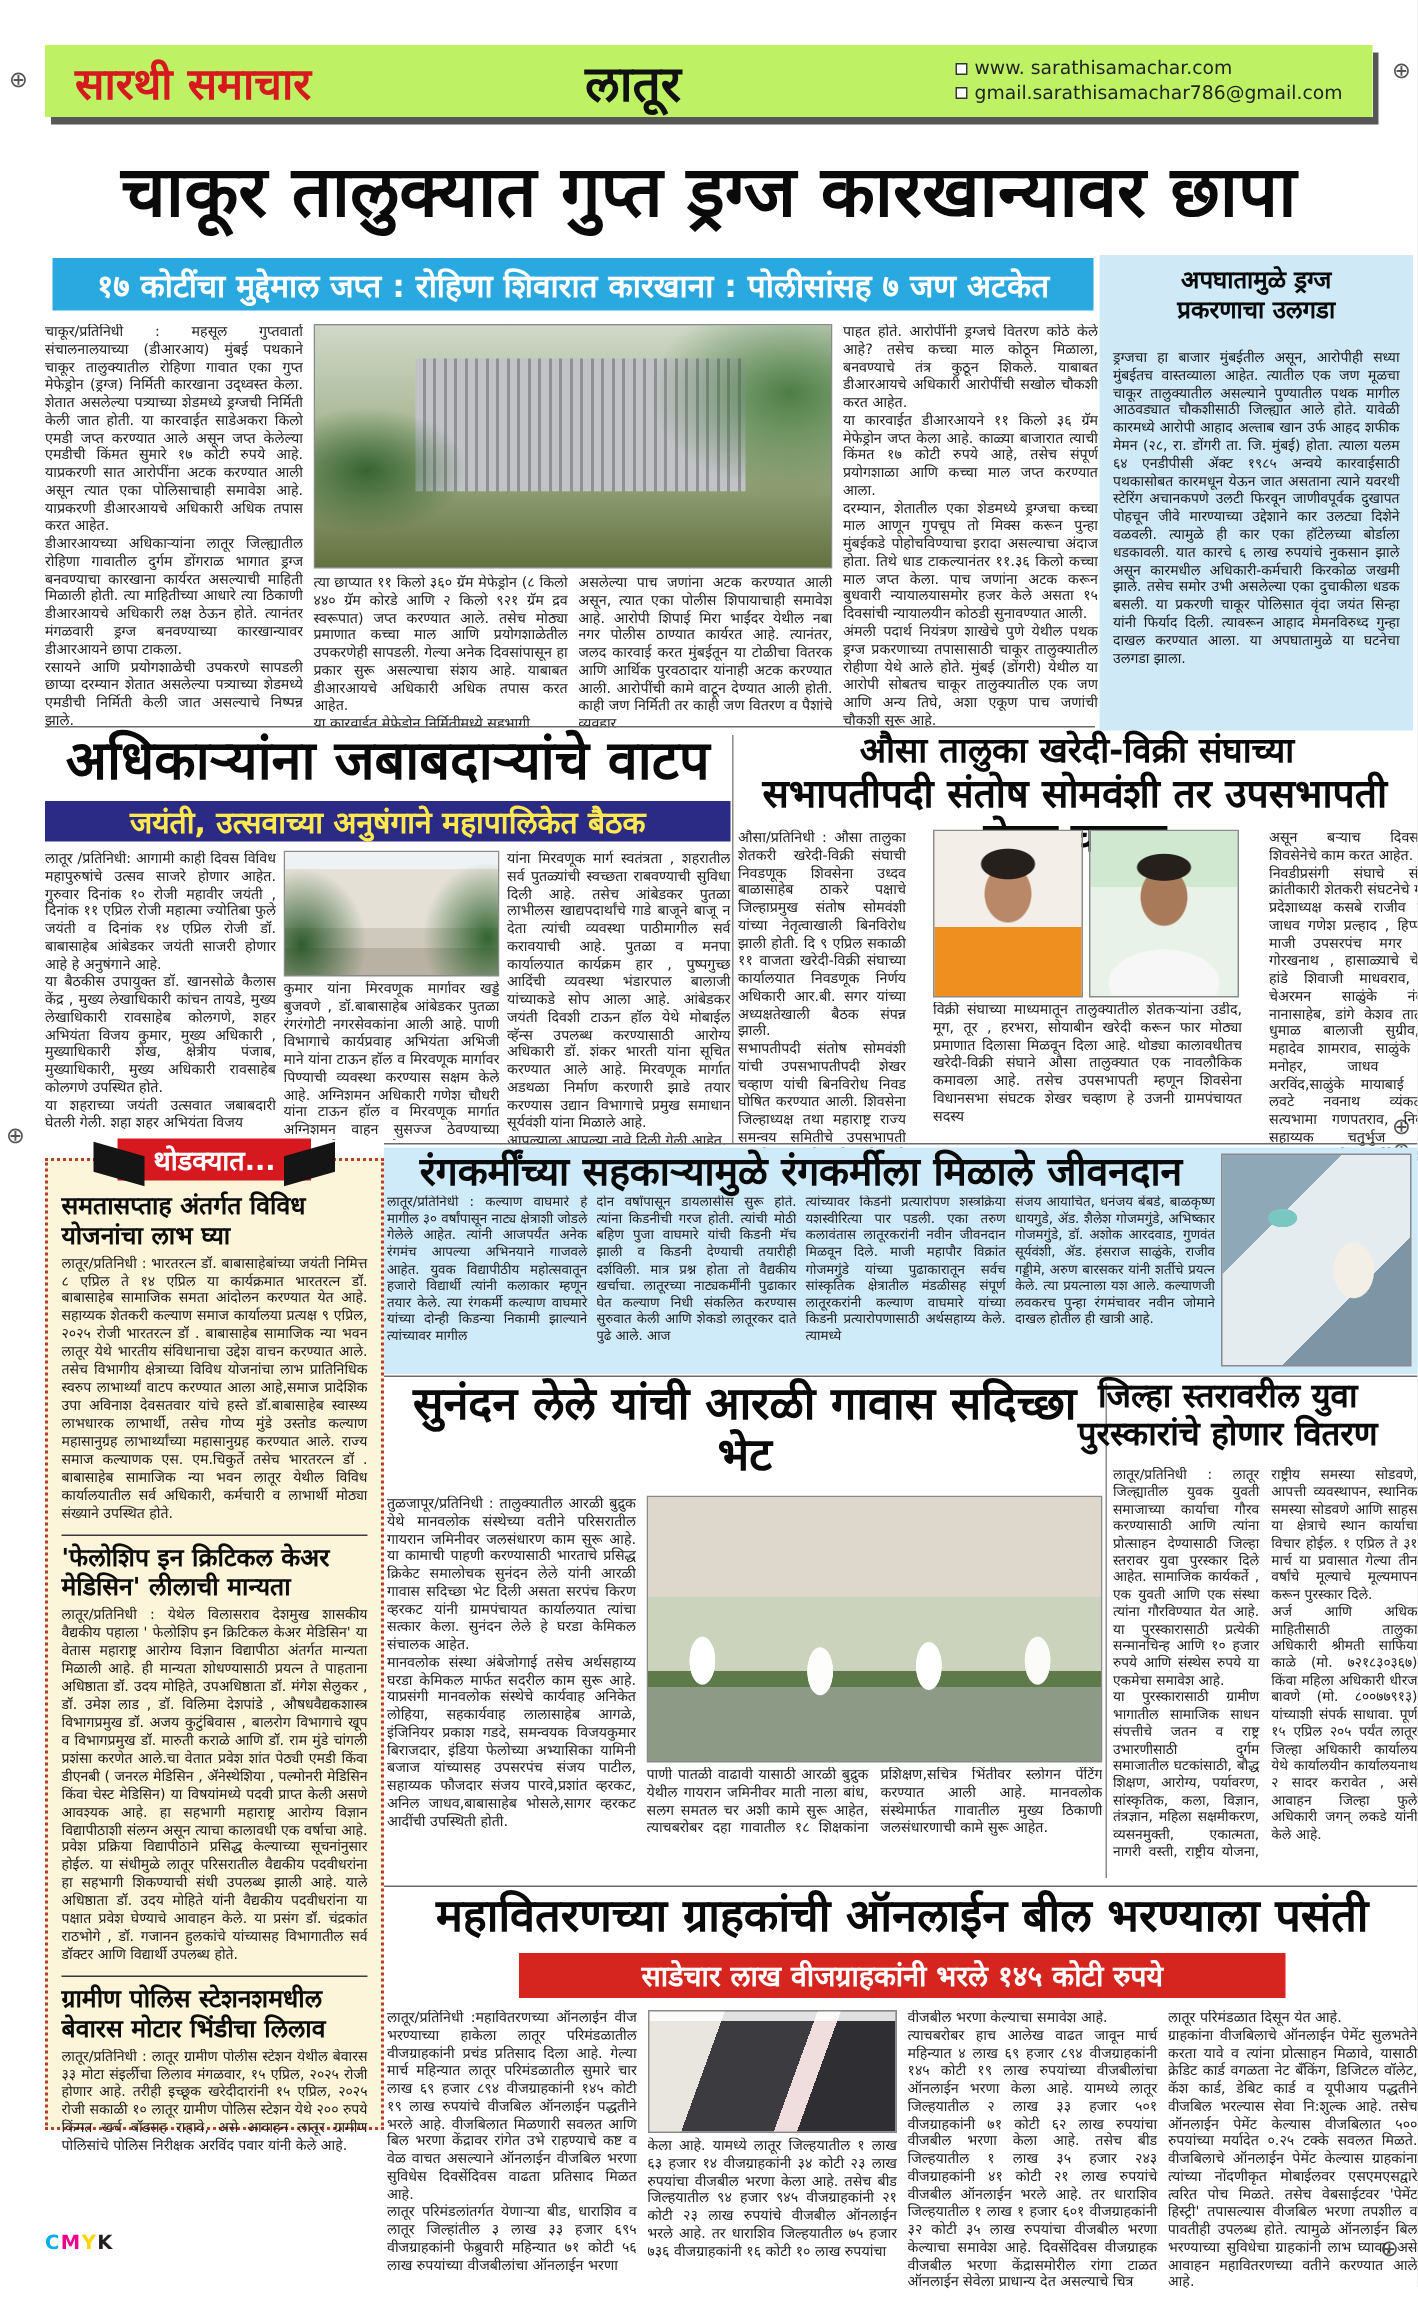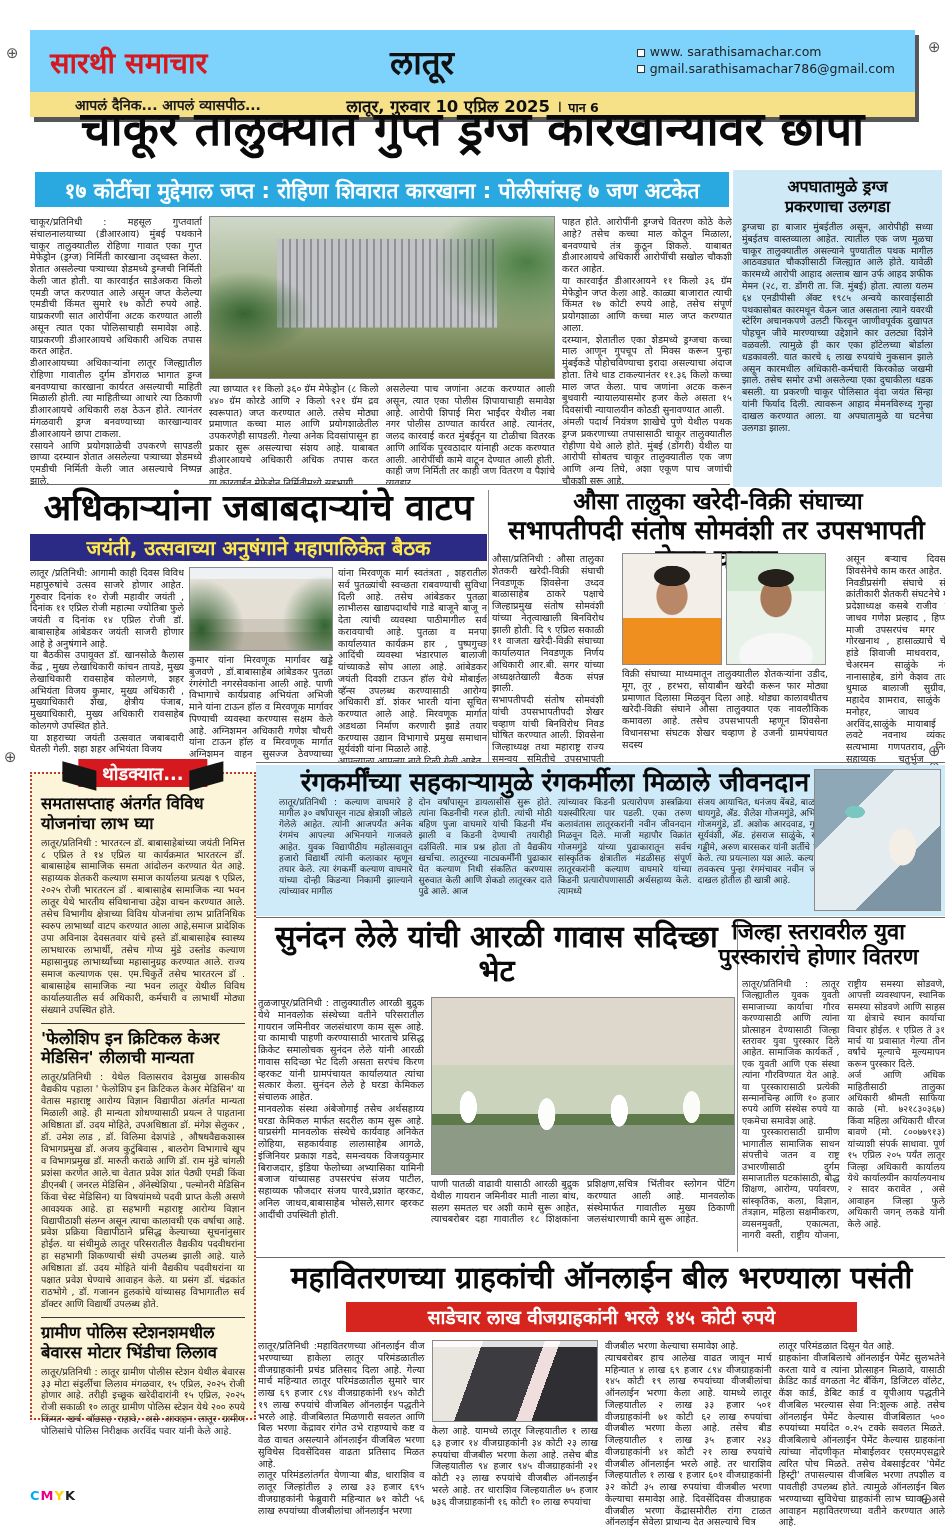--- a/index.html
+++ b/index.html
@@ -7,21 +7,21 @@
          font-family:"DejaVu Sans","Liberation Sans",sans-serif;color:#1a1a1a;}
   .abs{position:absolute;}
   .flow{white-space:pre-line;text-align:justify;}
   .colbox{overflow:hidden;}
   
   .regmark{font-size:15px;color:#555;line-height:1;}
   .cmyk{font-size:13px;font-weight:bold;letter-spacing:1px;}
   .cmyk .c{color:#00aeef}.cmyk .m{color:#ec008c}.cmyk .y{color:#ffd400}.cmyk .k{color:#231f20}
   
   .mast{left:30px;top:30px;width:885px;box-shadow:4px 5px 0 rgba(45,45,45,.8);}
-  .mast-top{height:62px;background:#7dd3fc;display:flex;align-items:center;justify-content:space-between;padding:0 20px;box-sizing:border-box;}
+  .mast-top{height:48px;background:#bef264;display:flex;align-items:center;justify-content:space-between;padding:0 20px;box-sizing:border-box;}
   .brand{font-size:29px;font-weight:800;color:#d6181f;white-space:nowrap;}
   .edition{font-size:33px;font-weight:800;color:#111;}
   .contact{font-size:12.5px;color:#222;line-height:1.35;}
   .c-line{display:flex;align-items:center;gap:5px;}
   .sq{display:inline-block;width:6px;height:6px;border:1.3px solid #333;background:#fff;}
   .mast-strip{position:relative;height:25px;background:#f6e189;}
   .tagline{position:absolute;left:45px;top:3px;font-size:14px;font-weight:800;color:#1b1b1b;}
   .dateline{position:absolute;left:0;right:0;top:2px;text-align:center;font-size:16.5px;font-weight:800;color:#101010;}
   .dateline .pg{font-size:12.5px;font-weight:800;}
   .dateline .sep{margin:0 6px;font-weight:400;}
@@ -41,21 +41,21 @@
        radial-gradient(95px 60px at 10% 60%, rgba(38,90,36,.85), transparent 70%),
        radial-gradient(130px 90px at 92% 28%, rgba(50,110,44,.8), transparent 72%),
        repeating-linear-gradient(90deg,#c2c3c6 0 5px,#8f9194 5px 7px),
        linear-gradient(180deg,#cfd8c8 0%,#a9b895 42%,#8a9a6e 70%,#647240 100%);
      background-size:100% 100%,100% 100%,64% 55%,100% 100%;
      background-position:0 0,0 0,54% 30%,0 0;}
   .lead-sub{display:flex;gap:7px;margin-top:4px;}
   .lead-sub>div{flex:1;}
   
   .acc-box{left:733px;top:170px;width:209px;height:317px;background:#cfe9f7;padding:7px 9px;box-sizing:border-box;overflow:hidden;}
-  .acc-title{font-size:16px;font-weight:900;text-align:center;line-height:1.25;white-space:pre-line;color:#0a0a0a;margin-bottom:4px;}
+  .acc-title{font-size:16px;font-weight:900;text-align:center;line-height:1.25;white-space:pre-line;color:#0a0a0a;margin-bottom:16px;}
   .acc-body{font-size:9.3px;line-height:1.27;}
   
   .mun-hl{left:30px;top:488px;width:457px;font-size:36px;}
   .mun-bar{left:30px;top:534px;width:457px;height:27px;background:#2b2b85;color:#ffe94f;font-size:20px;}
   .mun-body{left:30px;top:567px;width:457px;height:196px;display:grid;grid-template-columns:154px 144px 149px;gap:5px;}
   .mun-photo{width:100%;height:84px;margin-bottom:3px;
      background-image:
        radial-gradient(60px 70px at 8% 75%, rgba(30,80,30,.9), transparent 72%),
        radial-gradient(60px 70px at 95% 70%, rgba(34,90,34,.9), transparent 72%),
        linear-gradient(180deg,#eef2f5 0 14%,#e4e0d6 14% 62%,#cfc9bd 62% 78%,#b9b2a4 78% 100%);}
@@ -77,21 +77,21 @@
   
   .briefs{left:30px;top:772px;width:226px;height:648px;background:#fdf5da;border:2px dotted #b3402e;box-sizing:border-box;padding:16px 9px 8px 9px;}
   .ribbon{position:absolute;top:-15px;left:50%;transform:translateX(-50%);background:#d6181f;color:#fff;
           font-size:18px;font-weight:800;padding:2px 24px;white-space:nowrap;z-index:2;}
   .ribbon::before{content:"";position:absolute;left:-16px;top:7px;width:34px;height:20px;background:#151515;transform:skewY(16deg);z-index:-1;}
   .ribbon::after{content:"";position:absolute;right:-16px;top:7px;width:34px;height:20px;background:#151515;transform:skewY(-16deg);z-index:-1;}
   .brief-title{font-size:16.5px;font-weight:900;line-height:1.2;color:#0d0d0d;margin:4px 0 3px 0;}
   .brief-body{font-size:9.4px;line-height:1.27;}
   .brief-sep{border-top:1px solid #3a3a3a;margin:7px 0 5px 0;}
   
-  .theatre{left:256px;top:765px;width:689px;height:151px;background:#cfeaf8;box-sizing:border-box;padding:3px 23px;}
+  .theatre{left:256px;top:765px;width:689px;height:151px;background:#cfeaf8;box-sizing:border-box;padding:3px 2px;}
   .theatre-hl{width:552px;font-size:26px;margin:1px 0 3px 0;}
   .theatre-cols{width:552px;height:112px;display:grid;grid-template-columns:repeat(4,1fr);gap:6px;}
   .theatre-cols .body-txt{font-size:8.9px;line-height:1.25;}
   .theatre-photo{position:absolute;right:4px;top:4px;width:127px;height:142px;
      background-image:
        radial-gradient(16px 10px at 32% 30%, #79c7c0 60%, transparent 63%),
        radial-gradient(22px 30px at 70% 55%, #f3eee6 60%, transparent 63%),
        linear-gradient(135deg,#8fa8b8 0 30%,#e5ecf0 30% 68%,#7d95a5 68% 100%);}
   
   .lele-hl{left:258px;top:920px;width:477px;font-size:30px;}
@@ -143,26 +143,20 @@
         <div class="c-line">
             <span class="sq"></span>
             <span>www. sarathisamachar.com</span>
           </div>
         <div class="c-line">
             <span class="sq"></span>
             <span>gmail.sarathisamachar786@gmail.com</span>
           </div>
       </div>
     </div>
-    <div class="mast-strip">
-      <div class="tagline">आपलं दैनिक... आपलं व्यासपीठ...</div>
-      <div class="dateline">
-        <span>लातूर, गुरुवार 10 एप्रिल 2025</span><span class="sep">।</span><span class="pg">पान 6</span>
-      </div>
-    </div>
   </header>
 
   <h1 class="abs hl lead-hl" style="margin:0;">चाकूर तालुक्यात गुप्त ड्रग्ज कारखान्यावर छापा</h1>
   <div class="abs bar lead-bar">१७ कोटींचा मुद्देमाल जप्त : रोहिणा शिवारात कारखाना : पोलीसांसह ७ जण अटकेत</div>
   <div class="abs lead-body">
     <div class="colbox body-txt flow">चाकूर/प्रतिनिधी : महसूल गुप्तवार्ता संचालनालयाच्या (डीआरआय) मुंबई पथकाने चाकूर तालुक्यातील रोहिणा गावात एका गुप्त मेफेड्रोन (ड्रग्ज) निर्मिती कारखाना उद्ध्वस्त केला. शेतात असलेल्या पत्र्याच्या शेडमध्ये ड्रग्जची निर्मिती केली जात होती. या कारवाईत साडेअकरा किलो एमडी जप्त करण्यात आले असून जप्त केलेल्या एमडीची किंमत सुमारे १७ कोटी रुपये आहे. याप्रकरणी सात आरोपींना अटक करण्यात आली असून त्यात एका पोलिसाचाही समावेश आहे. याप्रकरणी डीआरआयचे अधिकारी अधिक तपास करत आहेत.
 डीआरआयच्या अधिकाऱ्यांना लातूर जिल्ह्यातील रोहिणा गावातील दुर्गम डोंगराळ भागात ड्रग्ज बनवण्याचा कारखाना कार्यरत असल्याची माहिती मिळाली होती. त्या माहितीच्या आधारे त्या ठिकाणी डीआरआयचे अधिकारी लक्ष ठेऊन होते. त्यानंतर मंगळवारी ड्रग्ज बनवण्याच्या कारखान्यावर डीआरआयने छापा टाकला.
 रसायने आणि प्रयोगशाळेची उपकरणे सापडली छाप्या दरम्यान शेतात असलेल्या पत्र्याच्या शेडमध्ये एमडीची निर्मिती केली जात असल्याचे निष्पन्न झाले.</div>
     <div class="colbox">
       <div class="ph lead-mid-photo"></div>

